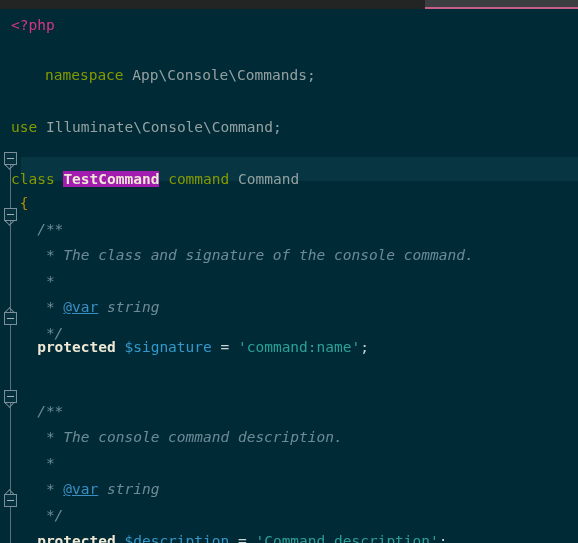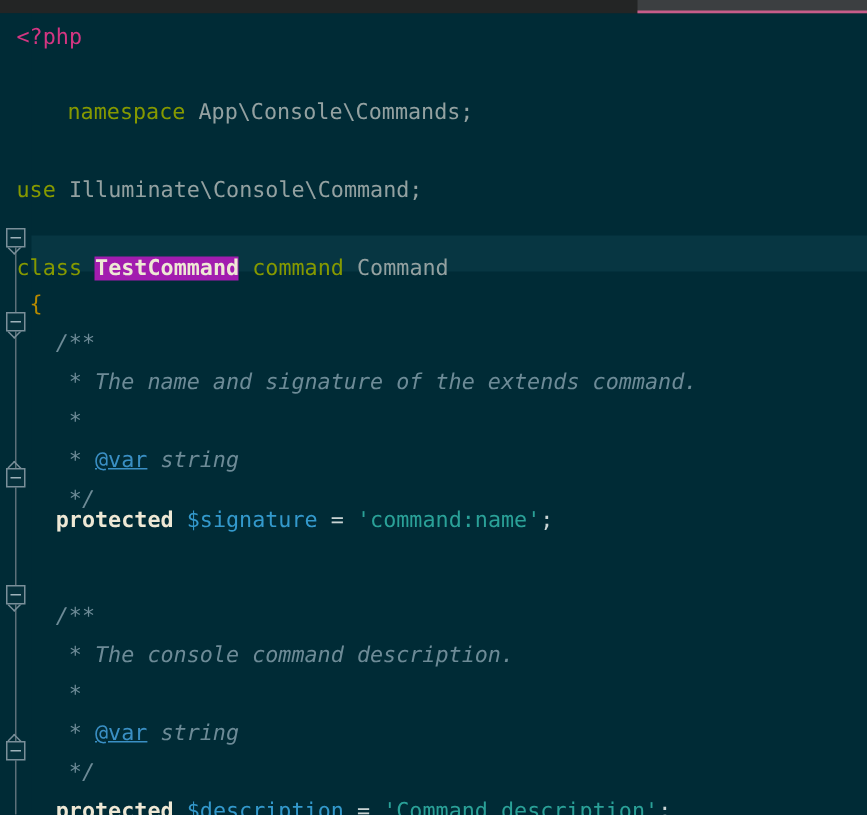--- a/index.html
+++ b/index.html
@@ -177,21 +177,21 @@
       <div class="fold-tip-up" style="top: 479px;"></div>
     </div>
 
   <div id="code">
       <div class="line" style="top: 4px; left: 11px;"><span class="t-tag">&lt;?php</span></div>
       <div class="line" style="top: 54px; left: 11px; margin-left: 34px;"><span class="t-kw">namespace</span><span class="t-plain"> App\Console\Commands;</span></div>
       <div class="line" style="top: 106px; left: 11px; text-align: center;"><span class="t-kw">use</span><span class="t-plain"> Illuminate\Console\Command;</span></div>
       <div class="line" style="top: 158px; left: 11px;"><span class="t-kw">class </span><span class="t-classhl">TestCommand</span><span class="t-kw"> command </span><span class="t-classname">Command</span></div>
       <div class="line" style="top: 182px; left: 19.72px;"><span class="t-brace">{</span></div>
       <div class="line" style="top: 208px; left: 37.16px;"><span class="t-comment">/**</span></div>
-      <div class="line" style="top: 234px; left: 45.88px;"><span class="t-comment">* The name and signature of the extends command.</span></div>
+      <div class="line" style="top: 234px; left: 45.88px;"><span class="t-comment">* The class and signature of the console command.</span></div>
       <div class="line" style="top: 260px; left: 45.88px;"><span class="t-comment">*</span></div>
       <div class="line" style="top: 286px; left: 45.88px;"><span class="t-comment">* </span><span class="t-doctag">@var</span><span class="t-comment"> string</span></div>
       <div class="line" style="top: 312px; left: 45.88px;"><span class="t-comment">*/</span></div>
       <div class="line" style="top: 326px; left: 37.16px;"><span class="t-modifier">protected </span><span class="t-var">$signature</span><span class="t-op"> = </span><span class="t-str">'command:name'</span><span class="t-op">;</span></div>
       <div class="line" style="top: 390px; left: 37.16px;"><span class="t-comment">/**</span></div>
       <div class="line" style="top: 416px; left: 45.88px;"><span class="t-comment">* The console command description.</span></div>
       <div class="line" style="top: 442px; left: 45.88px;"><span class="t-comment">*</span></div>
       <div class="line" style="top: 468px; left: 45.88px;"><span class="t-comment">* </span><span class="t-doctag">@var</span><span class="t-comment"> string</span></div>
       <div class="line" style="top: 494px; left: 45.88px;"><span class="t-comment">*/</span></div>
       <div class="line" style="top: 520px; left: 37.16px;"><span class="t-modifier">protected </span><span class="t-var">$description</span><span class="t-op"> = </span><span class="t-str">'Command description'</span><span class="t-op">;</span></div>

